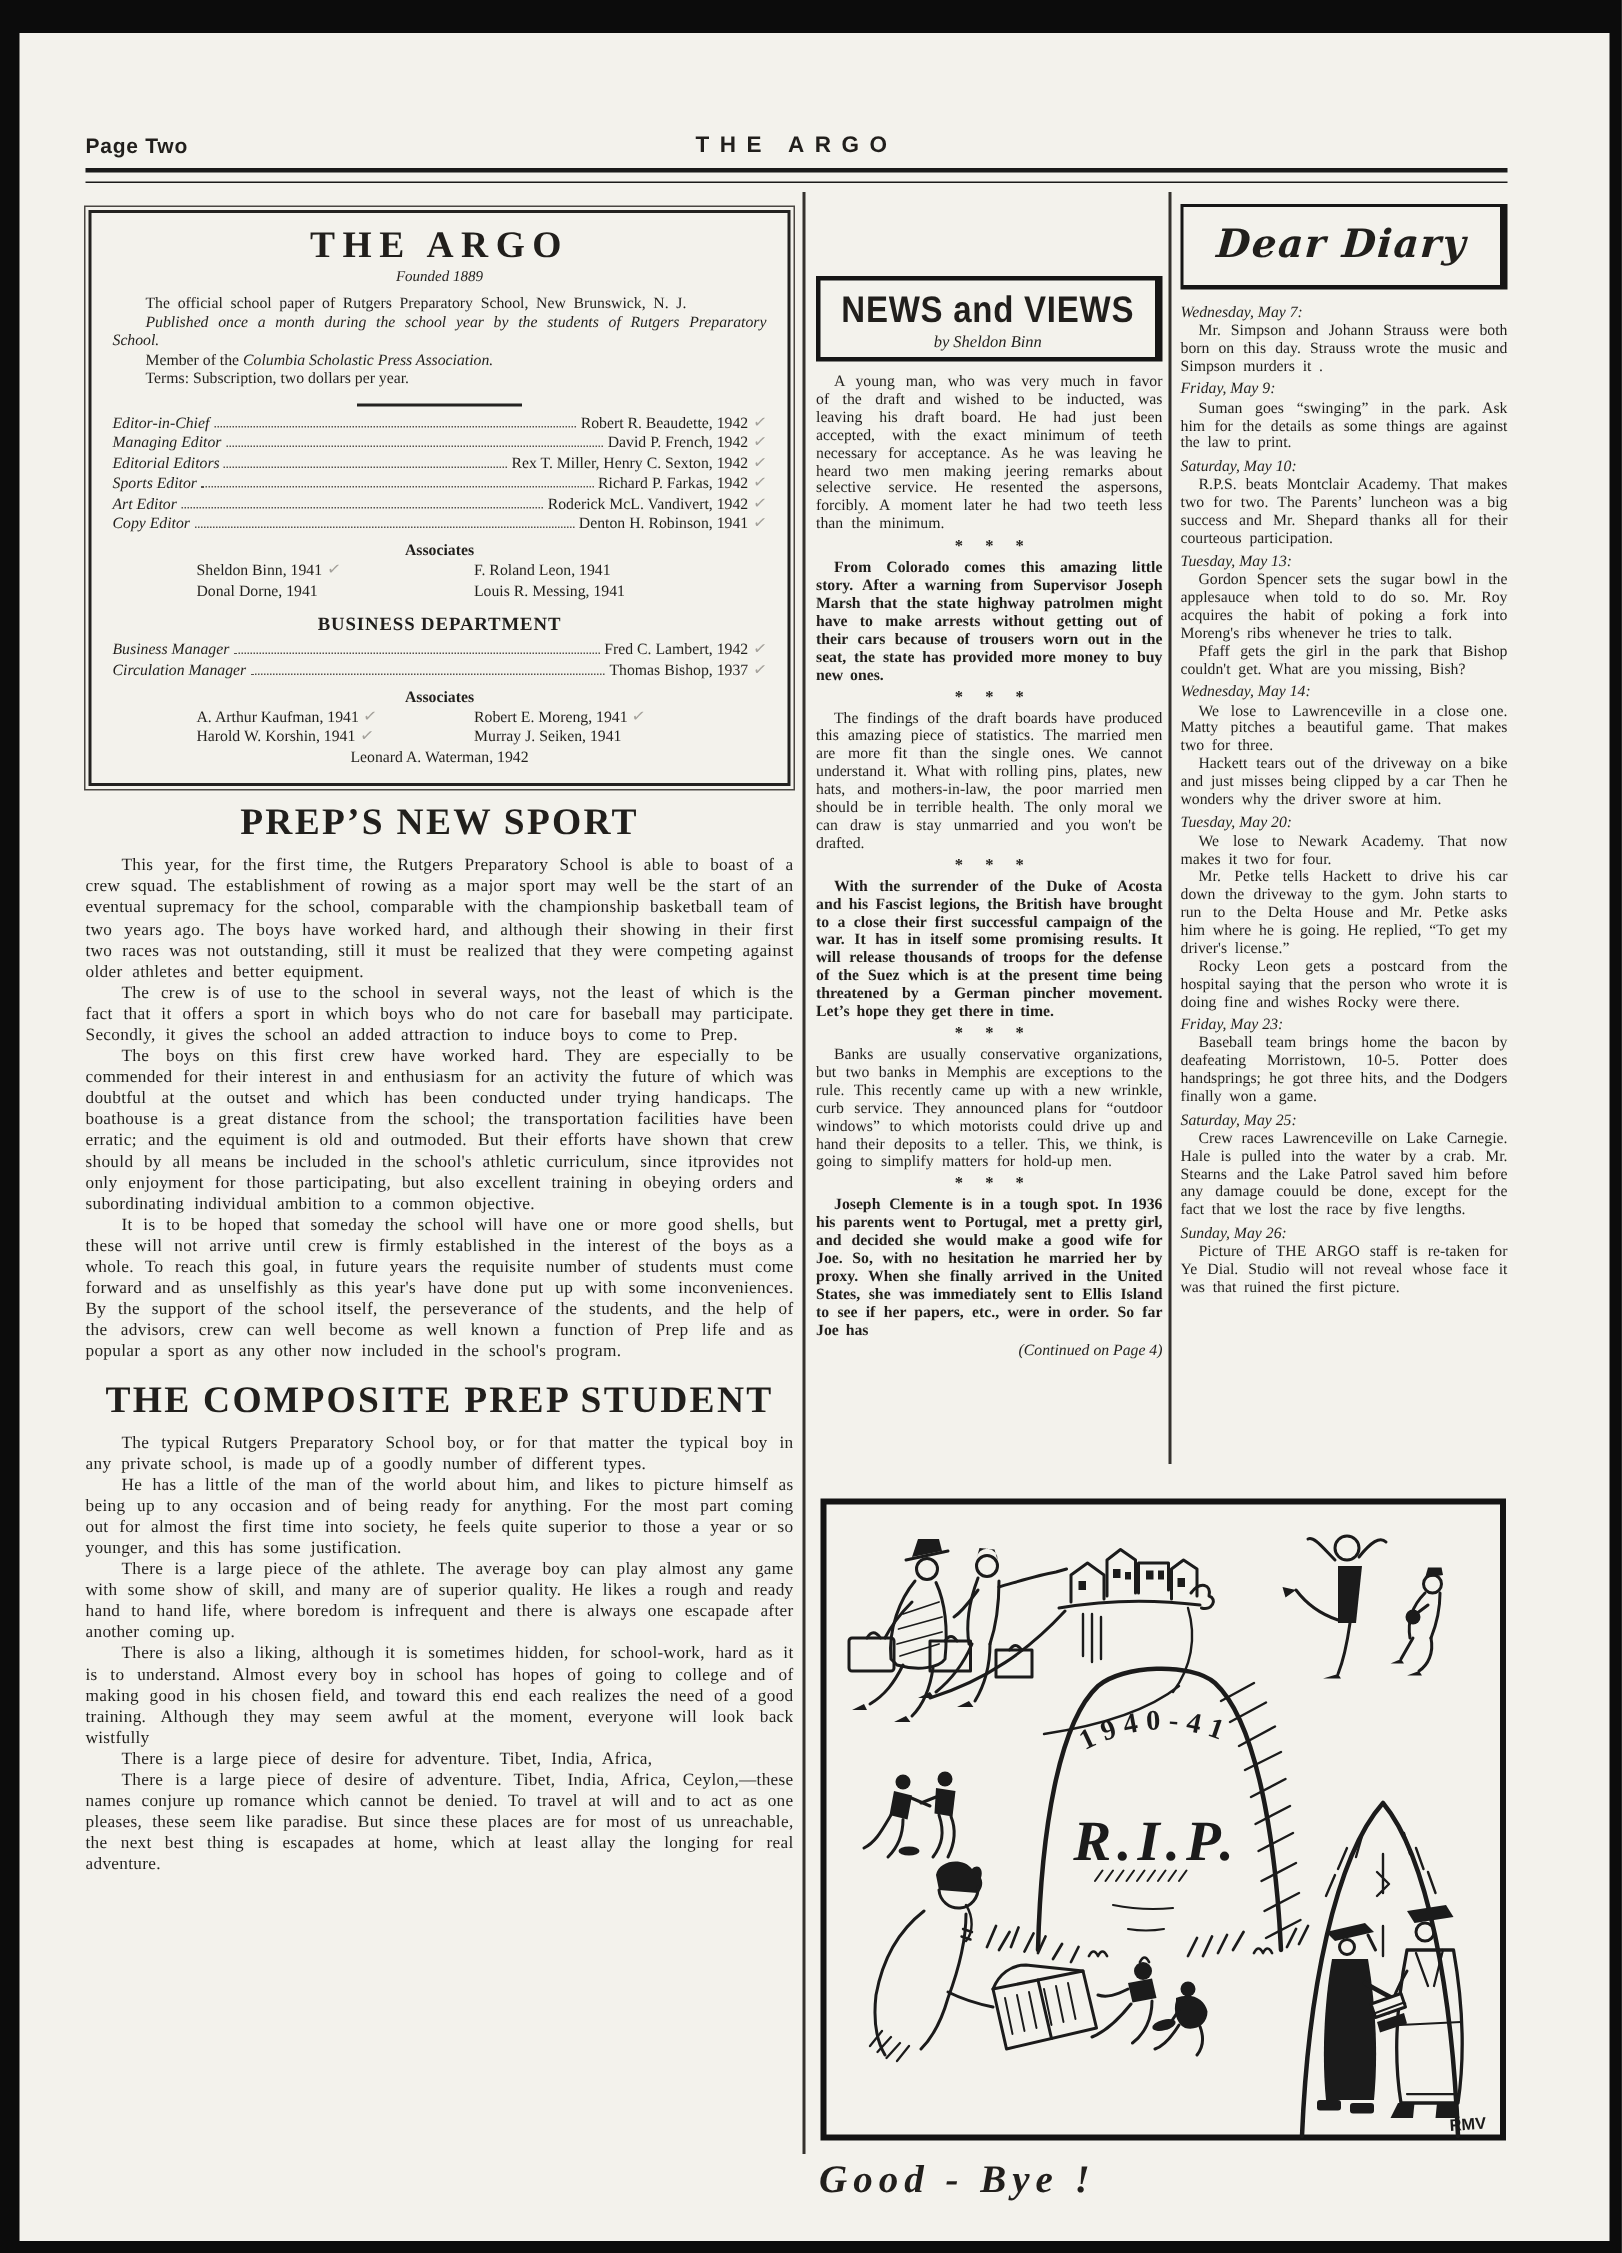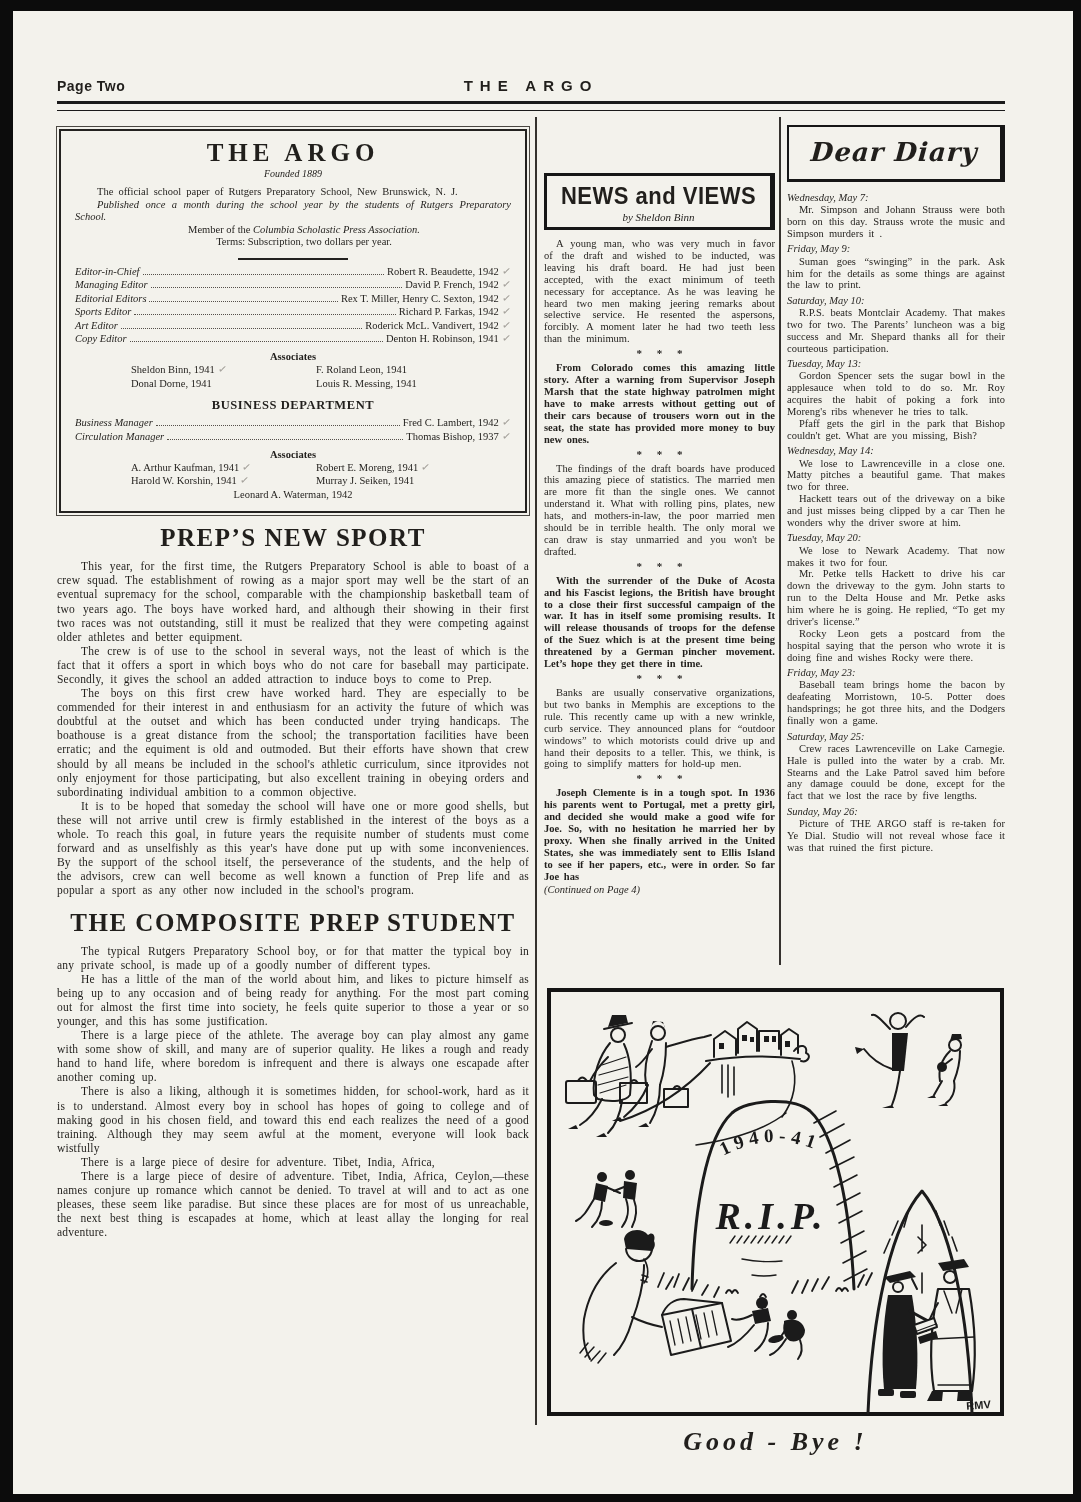--- a/index.html
+++ b/index.html
@@ -1,17 +1,17 @@
 <!DOCTYPE html>
 <html><head>
 <meta charset="utf-8">
 <style>
   html,body{margin:0;padding:0;background:#000;}
   .scan{position:relative;width:1081px;height:1502px;box-sizing:border-box;background:#0c0c0c;
-        padding:11px 8px 8px 13px;}
+        padding:22px 8px 8px 13px;}
   .page{position:relative;width:100%;height:100%;background:#f3f2ec;color:#211f1c;
         font-family:"Liberation Serif",serif;overflow:hidden;}
 
   
   .hdr-label{position:absolute;left:44px;top:67px;font-family:"Liberation Sans",sans-serif;
              font-weight:bold;font-size:14px;letter-spacing:.5px;}
   .hdr-title{position:absolute;left:44px;top:66px;width:948px;text-align:center;
              font-family:"Liberation Sans",sans-serif;font-weight:bold;font-size:15px;letter-spacing:7px;}
   .hdr-rule{position:absolute;left:44px;top:90px;width:948px;height:6px;
             border-top:3px solid #1a1a1a;border-bottom:1px solid #1a1a1a;}
@@ -25,21 +25,21 @@
   .col-right{position:absolute;left:730px;top:10px;width:218px;}
 
   
   .mast{border:2px solid #232220;outline:1px solid #4a4742;outline-offset:2px;
         padding:8px 14px 10px;margin:2px;}
   .mast-title{text-align:center;font-weight:bold;font-size:25px;letter-spacing:5px;}
   .mast-founded{text-align:center;font-style:italic;font-size:10px;margin:1px 0 7px;}
   .m-p{font-size:10.5px;line-height:12.6px;text-align:justify;text-indent:22px;
        word-spacing:2.5px;margin:0;}
   .m-ital{font-style:italic;}
-  .m-line{font-size:10.5px;line-height:12.6px;text-indent:22px;margin:0;text-align:center;}
+  .m-line{font-size:10.5px;line-height:12.6px;text-indent:22px;margin:0;}
   .m-rule{width:110px;border-top:2px solid #232220;margin:9px auto 5px;}
   .dept-h{text-align:center;font-weight:bold;font-size:12.5px;letter-spacing:.6px;margin:3px 0 3px;}
   .assoc-h{text-align:center;font-weight:bold;font-size:10.5px;margin:6px 0 1px;}
   .leader-row{display:flex;align-items:baseline;font-size:10.5px;line-height:13.4px;}
   .role{font-style:italic;white-space:nowrap;}
   .dots{flex:1;border-bottom:1px dotted #55504a;margin:0 3px 2px;min-width:12px;}
   .nm{white-space:nowrap;}
   .check{color:#a3a09a;font-size:11px;display:inline-block;transform:rotate(8deg);margin-left:3px;}
   .assoc-grid{display:grid;grid-template-columns:1fr 1fr;font-size:10.5px;line-height:13.4px;
               padding:0 10px 0 56px;}
@@ -54,35 +54,35 @@
   .nv-box{border:3px solid #161616;border-right-width:5px;text-align:center;
           padding:7px 2px 4px;margin-bottom:8px;}
   .nv-title{font-family:"Liberation Sans",sans-serif;font-weight:bold;font-size:22px;
             letter-spacing:.5px;display:inline-block;transform:scaleY(1.12);}
   .nv-byline{font-style:italic;font-size:11px;margin-top:2px;}
   .smallp{font-size:10.5px;line-height:11.9px;text-align:justify;text-indent:12px;
           word-spacing:3px;margin:0;}
   .boldp{font-weight:bold;word-spacing:2px;}
   .sep{text-align:center;font-weight:bold;font-size:11px;line-height:12px;word-spacing:12px;
        margin:2px 0 3px;}
-  .continued{text-align:left;font-style:italic;font-size:10.5px;margin-top:1px;}
+  .continued{text-align:right;font-style:italic;font-size:10.5px;margin-top:1px;}
 
   
   .diary-box{border:2.5px solid #161616;border-right-width:5px;border-bottom-width:3px;
              text-align:center;padding:10px 4px 12px;margin-bottom:10px;}
   .diary-title{font-family:"DejaVu Serif",serif;font-style:italic;font-weight:bold;
                font-size:26px;letter-spacing:1px;transform:skewX(-4deg);display:inline-block;}
   .entry-date{font-style:italic;font-size:10.5px;line-height:12.2px;margin-top:3.5px;}
   .entry p{font-size:10.5px;line-height:11.9px;text-align:justify;text-indent:12px;
            word-spacing:2.5px;margin:0;}
 
   
   .cartoon-wrap{position:absolute;left:489px;top:872px;width:459px;}
   .cartoon-svg{display:block;width:459px;height:430px;}
-  .caption{text-align:center;font-weight:bold;font-style:italic;font-size:26px;
+  .caption{font-weight:bold;font-style:italic;font-size:26px;
            letter-spacing:4px;margin-top:10px;}
 </style>
 </head>
 <body>
 
 <div class="scan">
 <div class="page">
 
   <div class="hdr-label">Page Two</div>
   <div class="hdr-title">THE ARGO</div>

